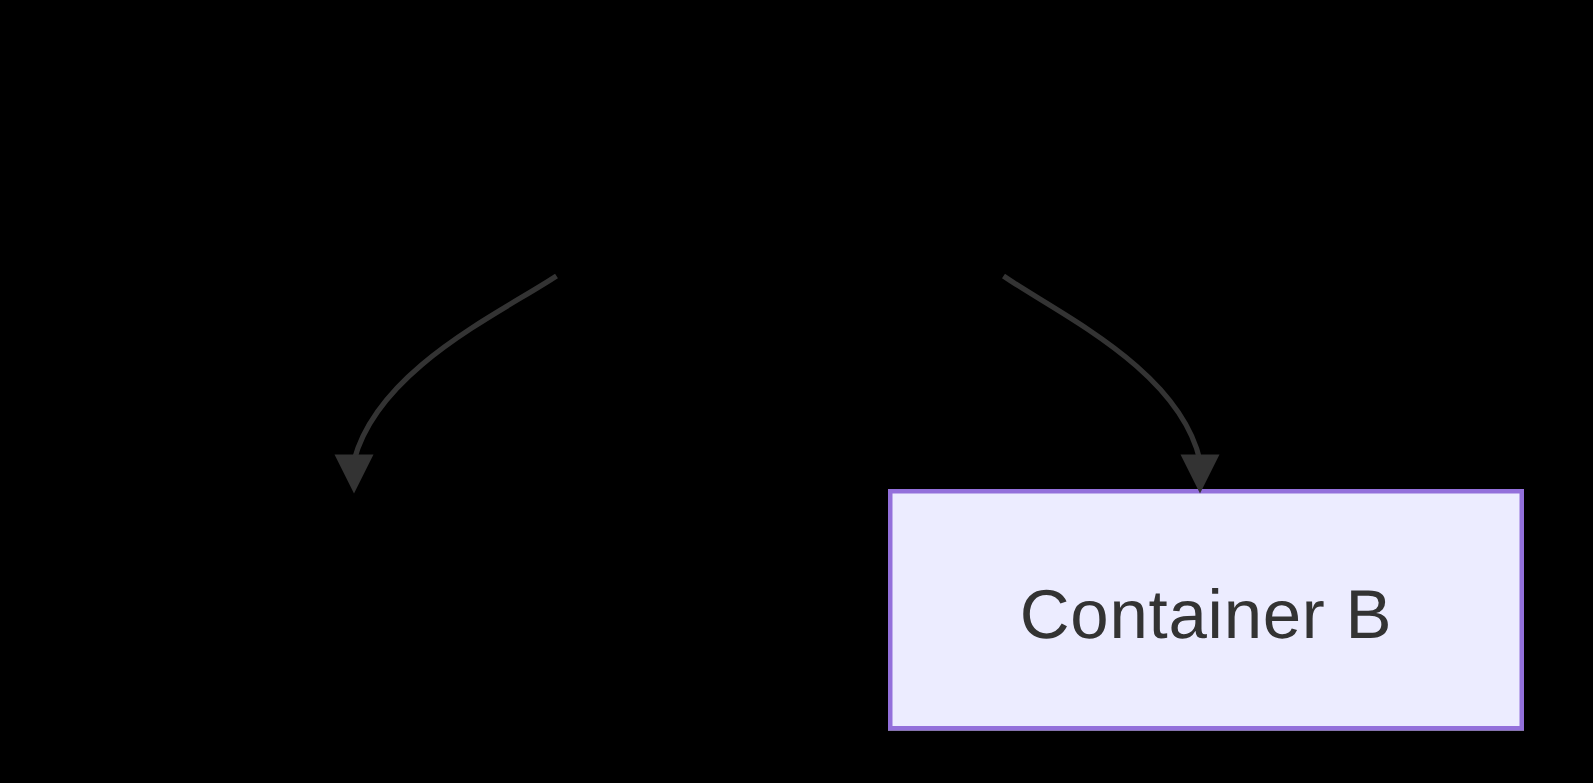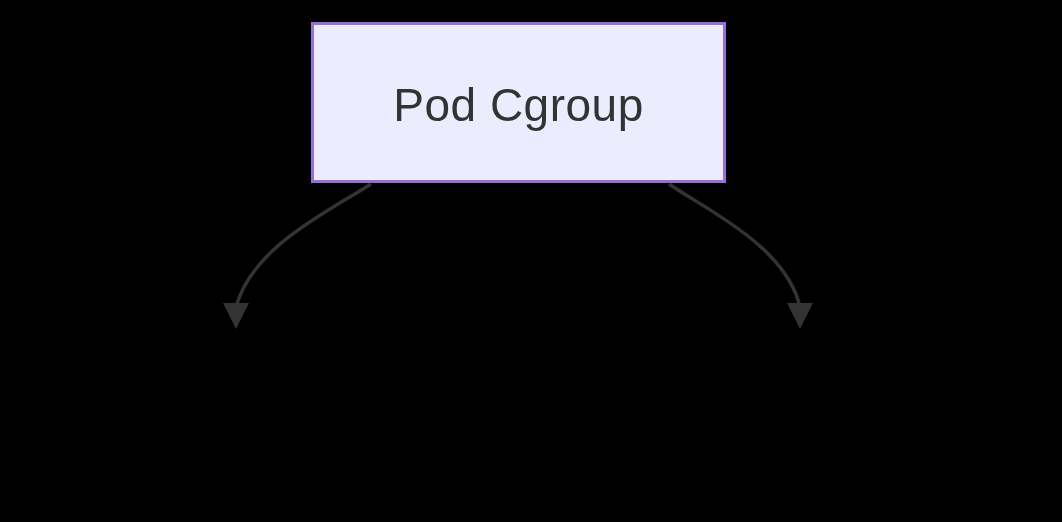--- a/index.html
+++ b/index.html
@@ -50,25 +50,25 @@
   .arrowhead {
     fill: var(--edge, #333333);
     stroke: none;
   }
 </style>
 </head>
 <body>
 
 <div class="canvas">
 
-  <div class="node node-pod">
-    <span class="label">Pod Cgroup</span>
-  </div>
 
 
+  <div class="node node-b">
+    <span class="label">Container B</span>
+  </div>
 
   <svg class="edges" viewBox="0 0 1062 522" xmlns="http://www.w3.org/2000/svg">
     <g>
       <path class="edge-path" d="M 371 184 C 333 209 252 246 236 307"></path>
       <polygon class="arrowhead" points="223,303 249,303 236,329"></polygon>
     </g>
     <g>
       <path class="edge-path" d="M 669 184 C 705 209 786 246 800 307"></path>
       <polygon class="arrowhead" points="787,303 813,303 800,329"></polygon>
     </g>

